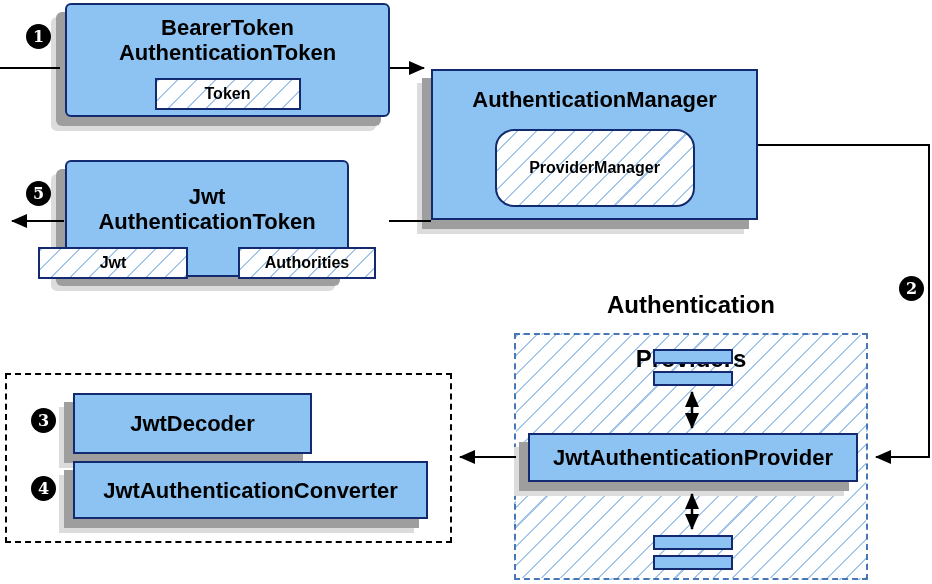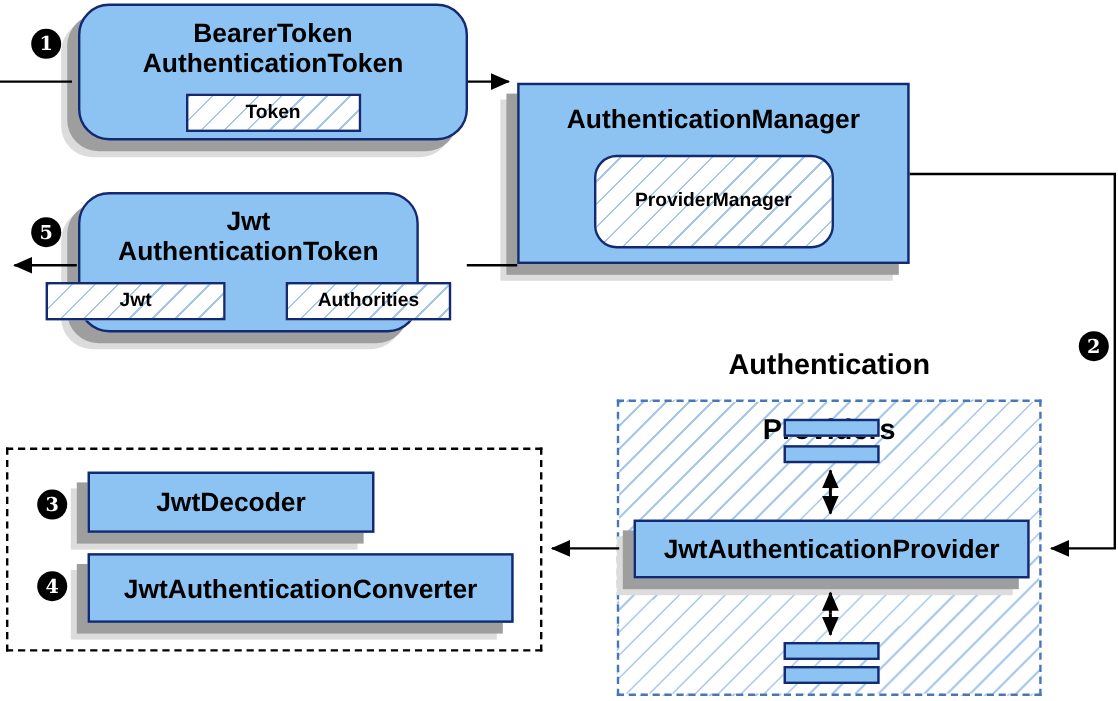--- a/index.html
+++ b/index.html
@@ -19,21 +19,21 @@
   }
   .overlay{position:absolute;left:0;top:0;width:932px;height:584px;pointer-events:none;}
   .node{
     position:absolute;box-sizing:border-box;
     background:var(--box-fill,#8CC3F2);
     border:2px solid var(--box-border,#132A70);
     box-shadow:-9px 9px 0 var(--shadow-dark,#9E9E9E),-14px 14px 0 var(--shadow-light,#DCDCDC);
     display:flex;flex-direction:column;align-items:center;
     font-weight:bold;
   }
-  .rounded{border-radius:26px;}
+  .rounded{border-radius:6px;}
   .node .title{
     text-align:center;font-size:22px;line-height:25px;font-weight:bold;white-space:nowrap;
   }
   .chip{
     box-sizing:border-box;border:2px solid var(--box-border,#132A70);
     background-color:#fff;
     background-image:repeating-linear-gradient(135deg,var(--hatch,#A3C6EA) 0 1.5px,transparent 1.5px 13.5px);
     display:flex;align-items:center;justify-content:center;
     font-size:16px;font-weight:bold;white-space:nowrap;
   }
@@ -85,34 +85,34 @@
     <div class="title">BearerToken</div>
     <div class="title">AuthenticationToken</div>
     <div class="chip" style="margin-top:13px;width:146px;height:32px;">Token</div>
   </div>
 
   <div class="node" style="left:431px;top:69px;width:327px;height:151px;padding-top:16px;align-items:center;">
     <div class="title">AuthenticationManager</div>
     <div class="chip" style="margin-top:17px;width:200px;height:78px;border-radius:19px;">ProviderManager</div>
   </div>
 
-  <div class="node rounded" style="left:65px;top:160px;width:284px;height:117px;padding-top:10px;">
+  <div class="node rounded" style="left:65px;top:160px;width:284px;height:117px;padding-top:22px;">
     <div class="title">Jwt</div>
     <div class="title">AuthenticationToken</div>
     <div style="display:flex;gap:10px;margin-top:13px;">
       <div class="chip" style="width:150px;height:32px;">Jwt</div>
       <div class="chip" style="width:138px;height:32px;margin-left:40px;">Authorities</div>
     </div>
   </div>
 
   <div class="node single" style="left:528px;top:433px;width:330px;height:49px;">
     <div class="title">JwtAuthenticationProvider</div>
   </div>
 
-  <div class="node single" style="left:73px;top:393px;width:239px;height:51px;">
+  <div class="node single" style="left:73px;top:393px;width:239px;height:61px;">
     <div class="title">JwtDecoder</div>
   </div>
 
   <div class="node single" style="left:73px;top:461px;width:355px;height:58px;">
     <div class="title">JwtAuthenticationConverter</div>
   </div>
 
   <div class="badge" style="left:26px;top:24px;">1</div>
   <div class="badge" style="left:899px;top:276px;">2</div>
   <div class="badge" style="left:31px;top:408px;">3</div>

